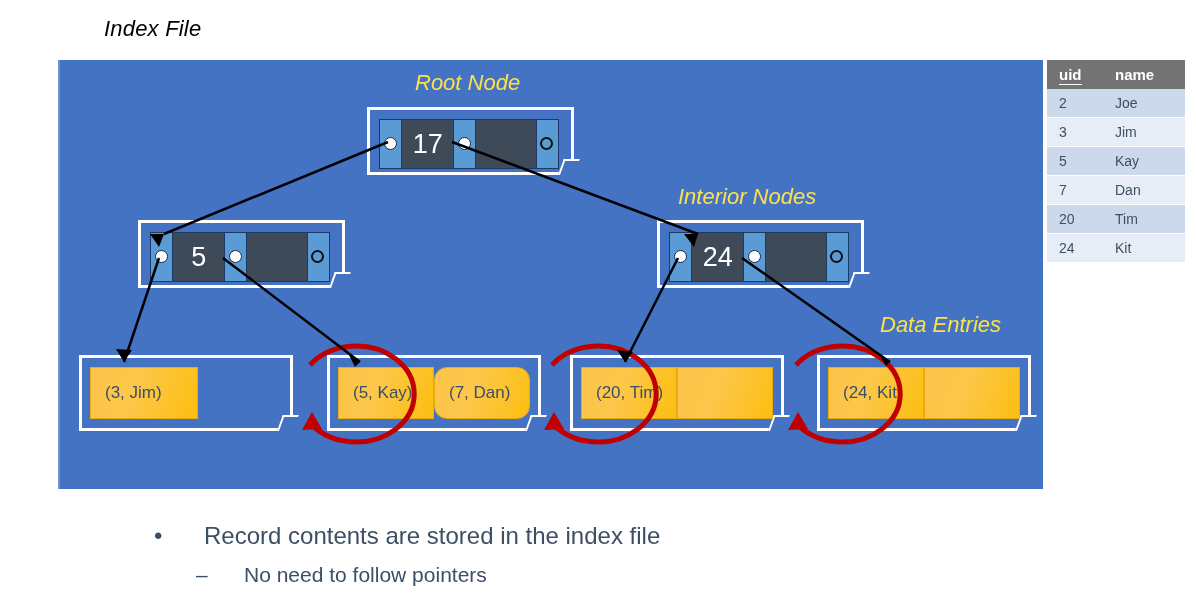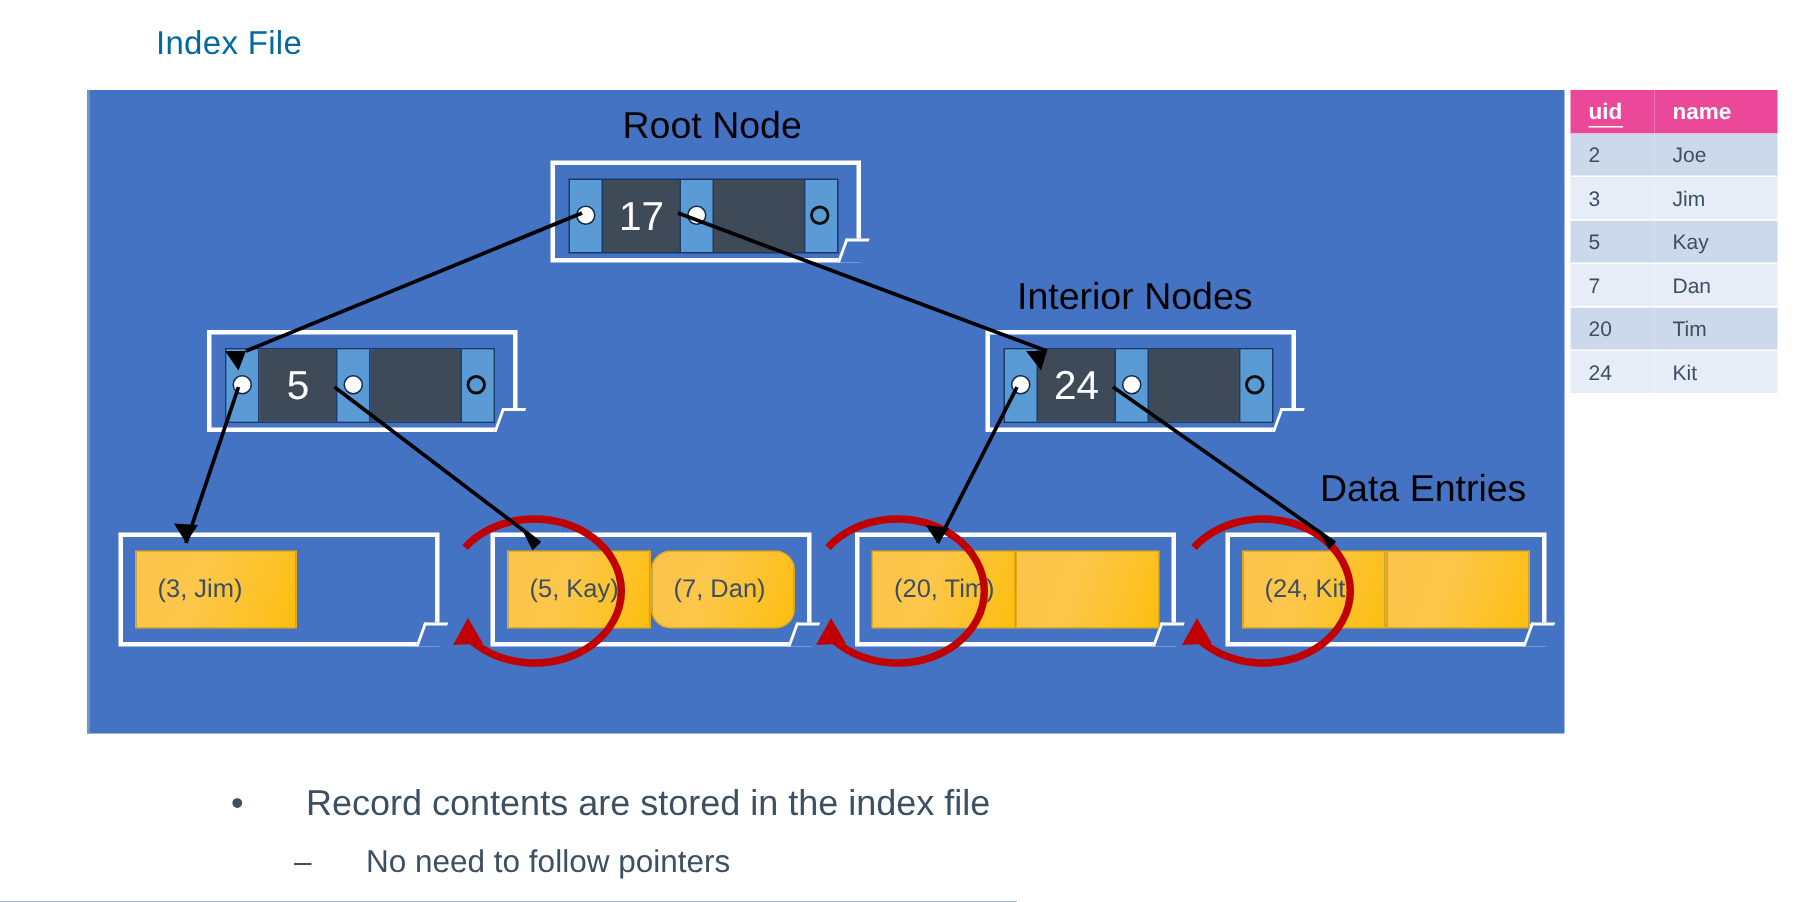--- a/index.html
+++ b/index.html
@@ -7,36 +7,37 @@
     width:1196px;height:601px;
     background:#ffffff;
     font-family:"Liberation Sans", sans-serif;
     position:relative;
     overflow:hidden;
     color:#3d4f63;
   }
   
   #slide-title{
     position:absolute;left:104px;top:16px;
-    font-size:22px;color:#0369a1;letter-spacing:.2px;
+    font-size:22px;color:#000000;letter-spacing:.2px;font-style:italic;
   }
 
   
   #diagram-canvas{
     position:absolute;left:58px;top:60px;
     width:983px;height:429px;
     background:#4573c4;
     border-left:2px solid #6f91cf;
   }
 
   
   .section-caption{
     position:absolute;
-    font-size:25px;color:#000000;
+    font-size:22px;color:#fde047;
     white-space:nowrap;
+    font-style:italic;
   }
   #caption-root{left:355px;top:10px;}
   #caption-interior{left:618px;top:124px;}
   #caption-data{left:820px;top:252px;}
 
   
   .page-box{
     position:absolute;
     border:3px solid #ffffff;
     box-sizing:border-box;
@@ -106,21 +107,21 @@
     pointer-events:none;
   }
 
   
   #record-table{
     position:absolute;left:1047px;top:60px;
     border-collapse:collapse;
     font-size:14px;
   }
   #record-table th{
-    background:#ec4899;color:#ffffff;
+    background:#737373;color:#ffffff;
     font-size:15px;font-weight:bold;
     text-align:left;
     padding:6px 10px 6px 12px;
   }
   #record-table th .pk{border-bottom:1px solid #ffffff;padding-bottom:1px;}
   #record-table td{
     padding:6px 10px 6px 12px;
     color:#3d4f63;
     border-bottom:1px solid #ffffff;
   }

